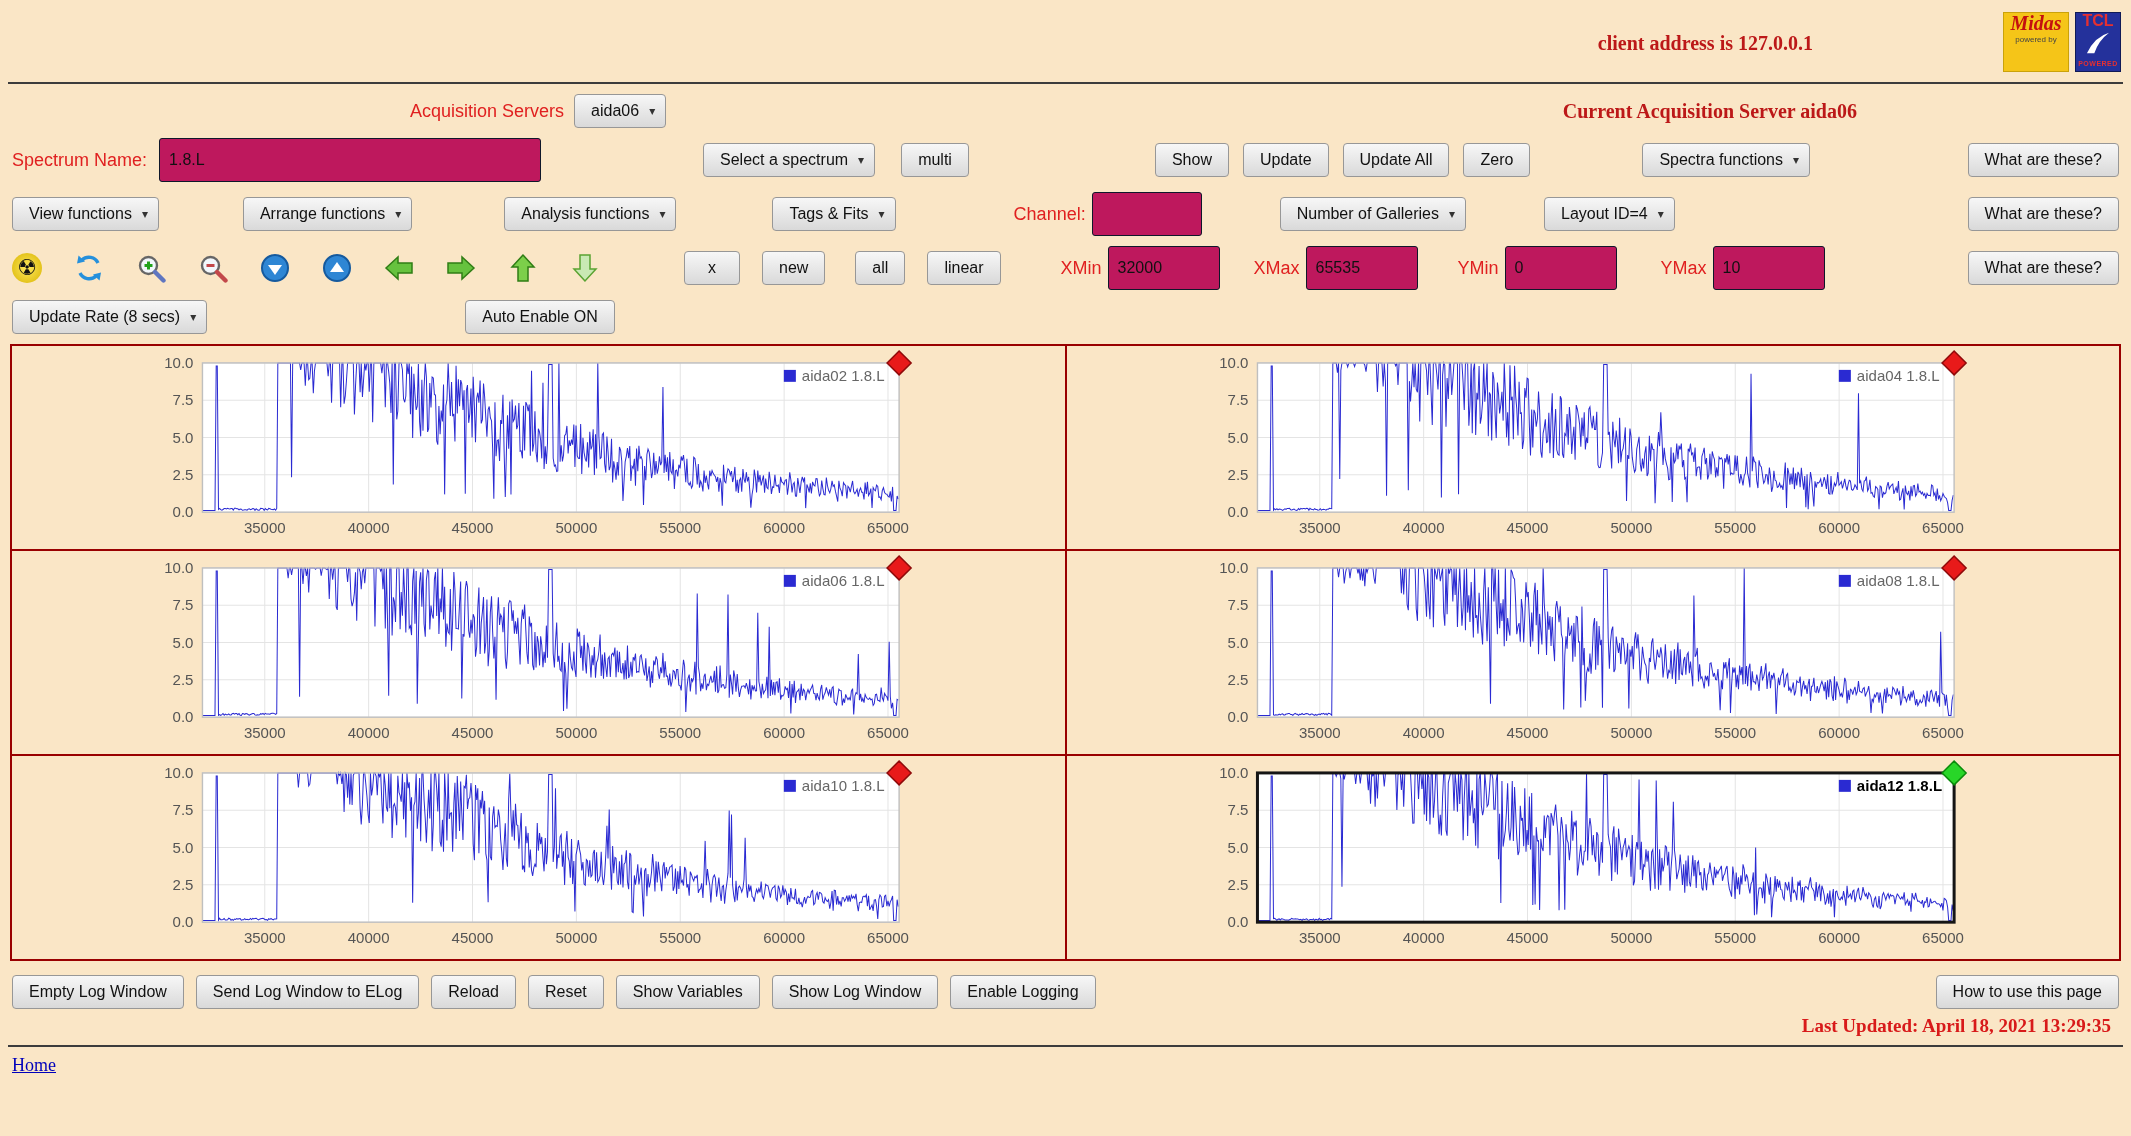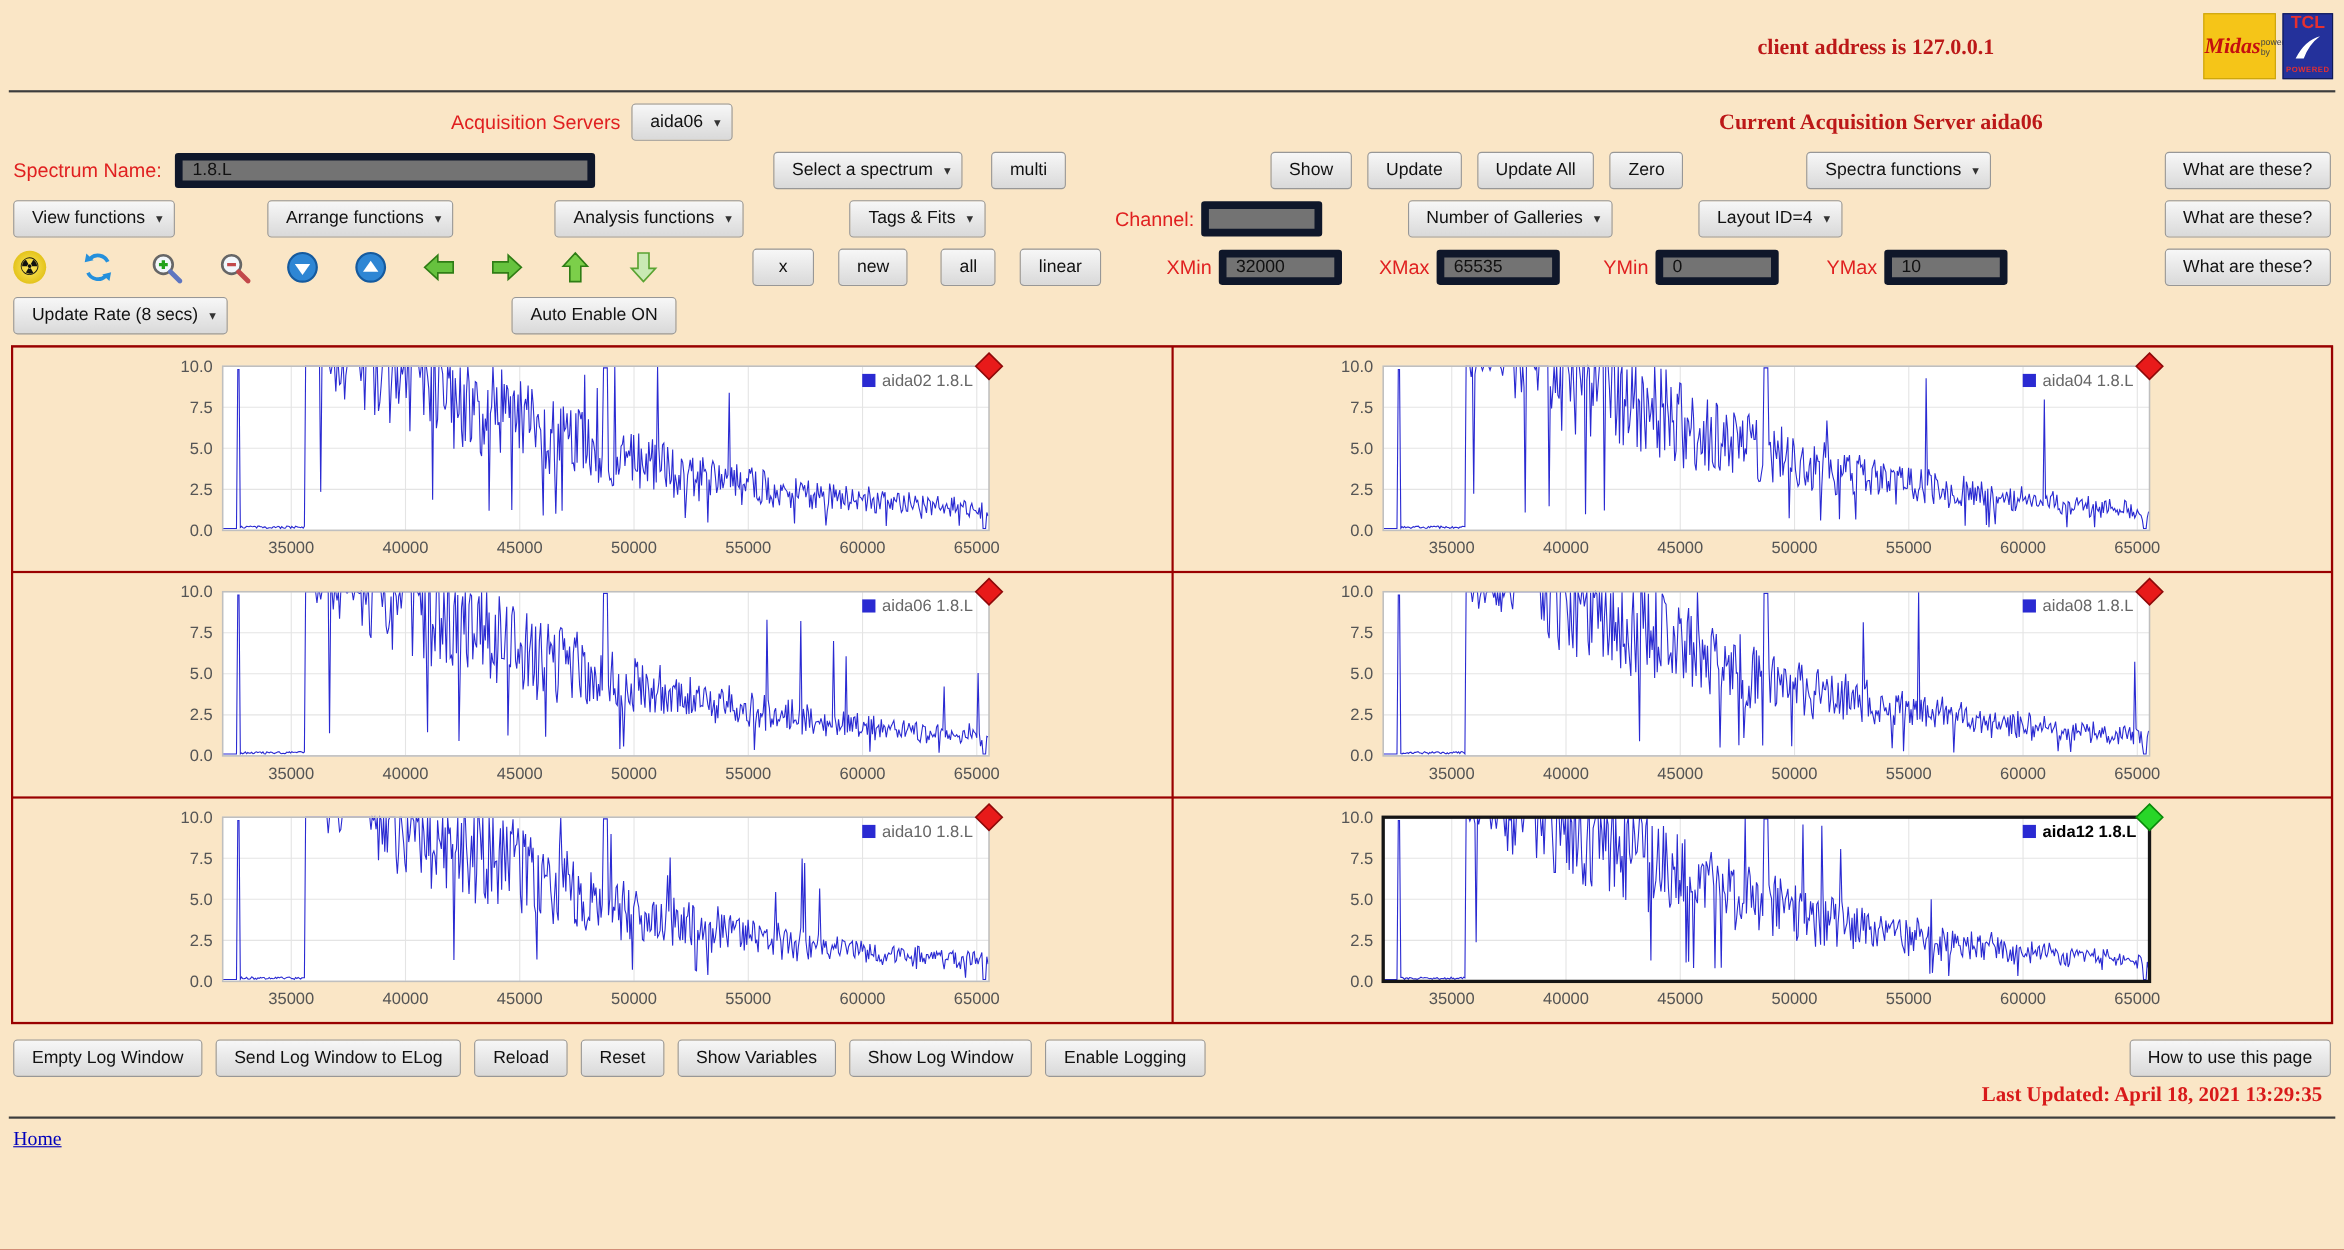--- a/index.html
+++ b/index.html
@@ -2,33 +2,33 @@
 <html><head>
 <meta charset="utf-8">
 <style>
   *{box-sizing:border-box}
   html,body{margin:0;padding:0}
   body{width:2131px;min-height:1136px;background:#fae6c6;font-family:"Liberation Sans",sans-serif;font-size:17px;color:#111;overflow-x:hidden}
   .header{display:flex;align-items:flex-start;padding:12px 10px 2px}
   .title{font:bold 25px "Liberation Serif",serif;color:#bc1818;margin-top:18px;margin-left:2px;white-space:nowrap}
   .client{font:bold 20px "Liberation Serif",serif;color:#bc1818;margin-left:auto;margin-right:190px;margin-top:20px;white-space:nowrap}
   .logos{display:flex;gap:6px;flex:none}
-  .midas{width:66px;height:60px;background:#f5c518;display:flex;flex-direction:row;align-items:center;justify-content:flex-start;border:1px solid #caa20a;cursor:pointer}
+  .midas{width:66px;height:60px;background:#f5c518;display:flex;flex-direction:column;align-items:center;justify-content:flex-start;border:1px solid #caa20a;cursor:pointer}
   .midas-text{font:italic 700 20px "Liberation Serif",serif;color:#c40f0f;line-height:20px}
   .midas-sub{font-size:8px;color:#444;margin-top:2px}
   .tcl{width:46px;height:60px;background:#24319b;display:flex;flex-direction:column;align-items:center;justify-content:space-between;padding:3px 2px;border:1px solid #101a56;cursor:pointer}
   .tcl-top{color:#e63030;font-weight:bold;font-size:16px;line-height:10px}
   .tcl-bot{color:#e63030;font-weight:bold;font-size:7px;letter-spacing:.5px;line-height:8px}
   .feather{width:28px;height:24px}
   hr.rule{border:none;border-top:2px solid #3c3c3c;margin:8px 8px}
   .row{display:flex;align-items:center;padding:0 12px;margin:10px 0;white-space:nowrap}
   .btn{display:inline-flex;align-items:center;justify-content:center;background:linear-gradient(#f7f7f7,#d9d9d9);border:1px solid #979797;border-radius:4px;padding:6px 16px;font-size:16px;font-family:inherit;color:#111;cursor:pointer;white-space:nowrap;line-height:20px}
   .sel{gap:10px;padding-right:10px}
   .caret{font-size:12px;color:#333}
-  .inp{background:#737373;border:7px solid #0f172a;border-radius:3px;height:32px;padding:0 9px;font-size:16px;font-family:inherit;color:#111}
+  .inp{background:#be185d;border:1px solid #0f172a;border-radius:3px;height:44px;padding:0 9px;font-size:16px;font-family:inherit;color:#111}
   .redlab{color:#e02020;font-size:18px}
   .icons{display:flex;align-items:center;gap:32px}
   .icon{width:30px;height:30px;display:inline-block;flex:none;cursor:pointer}
   .rad{display:inline-flex;align-items:center;justify-content:center;border-radius:50%;background:radial-gradient(#ffe95e,#d8b300);color:#111;font-size:22px;line-height:30px}
   .grid{margin:4px 10px;border:2px solid #990000;display:grid;grid-template-columns:1fr 1fr;background:#990000;grid-gap:2px}
   .cell{background:#fae6c6;padding:3px 0 1px}
   .cell svg{display:block;width:100%;height:199px}
   .footer-row{display:flex;align-items:center;gap:12px;padding:0 12px;margin:14px 0 6px;white-space:nowrap}
   .lastupd{text-align:right;padding-right:20px;margin-top:4px;color:#d81a1a;font:bold 19px "Liberation Serif",serif}
   .home-row{margin:6px 0 12px 12px}

